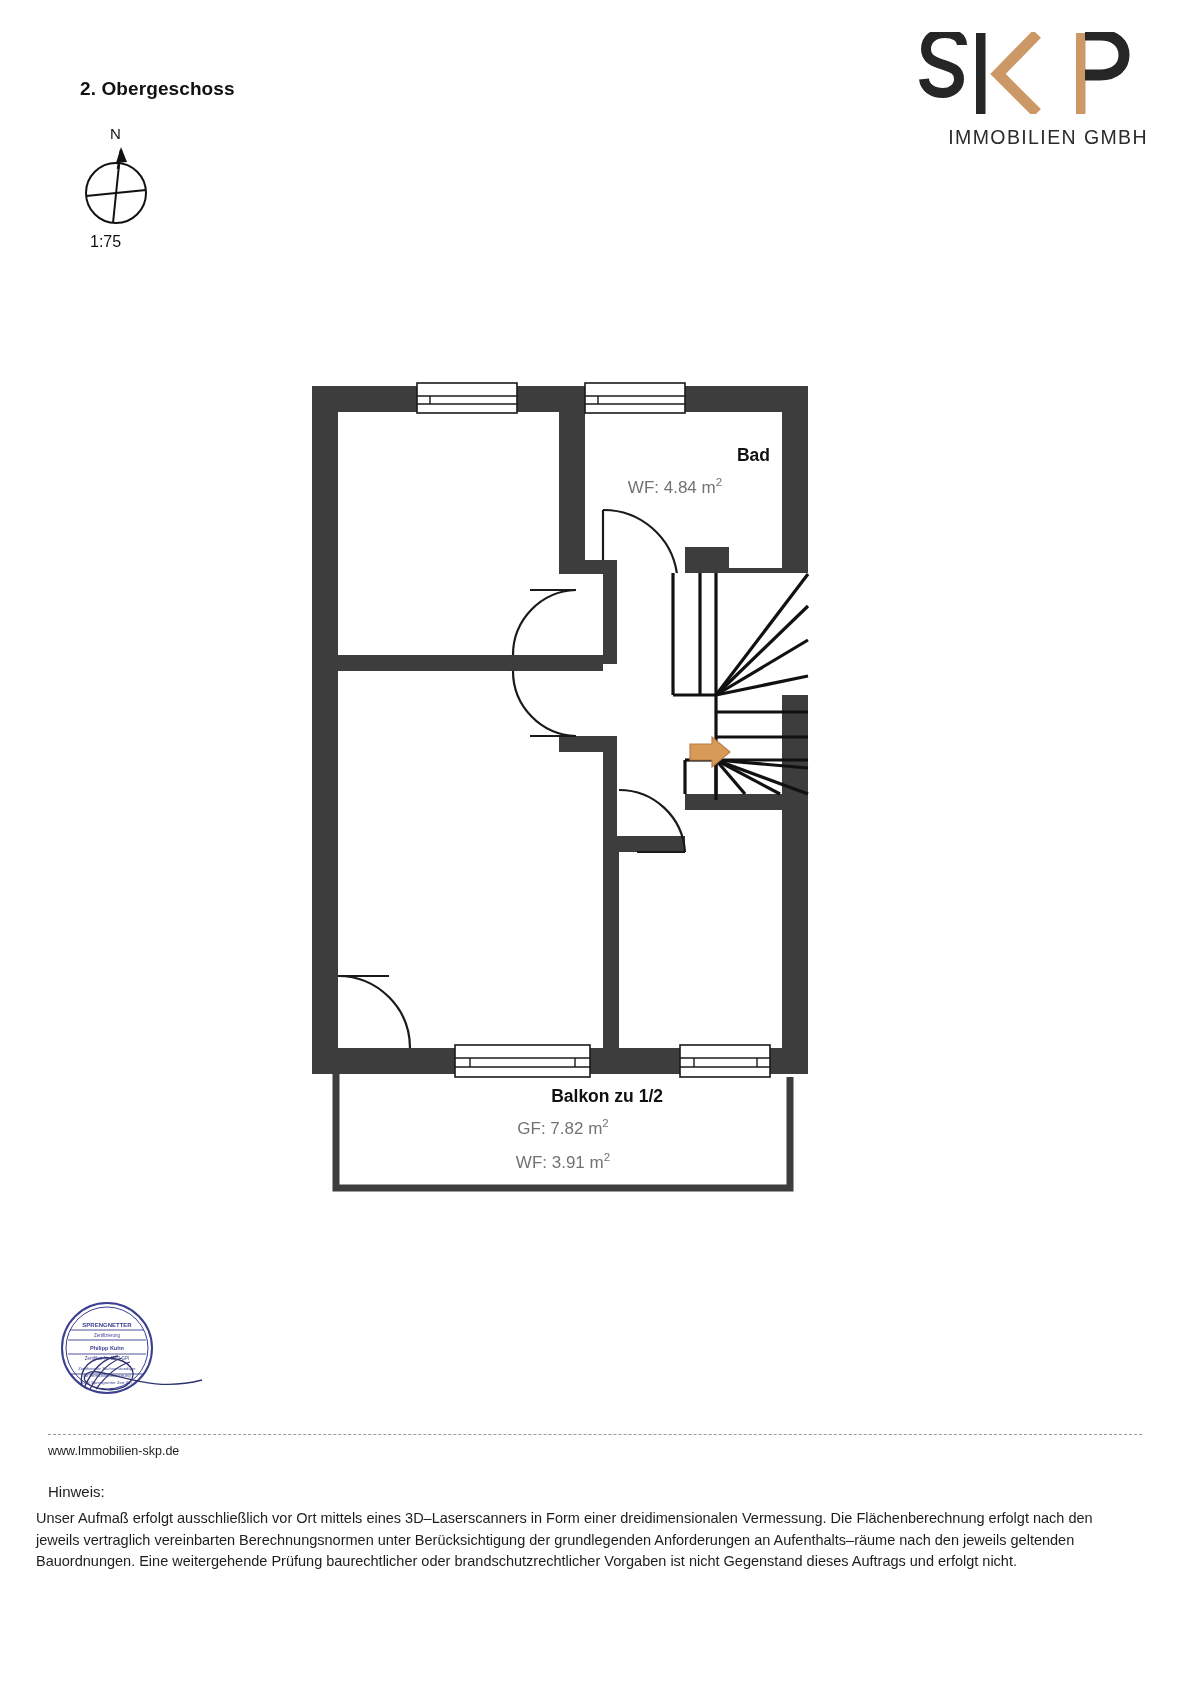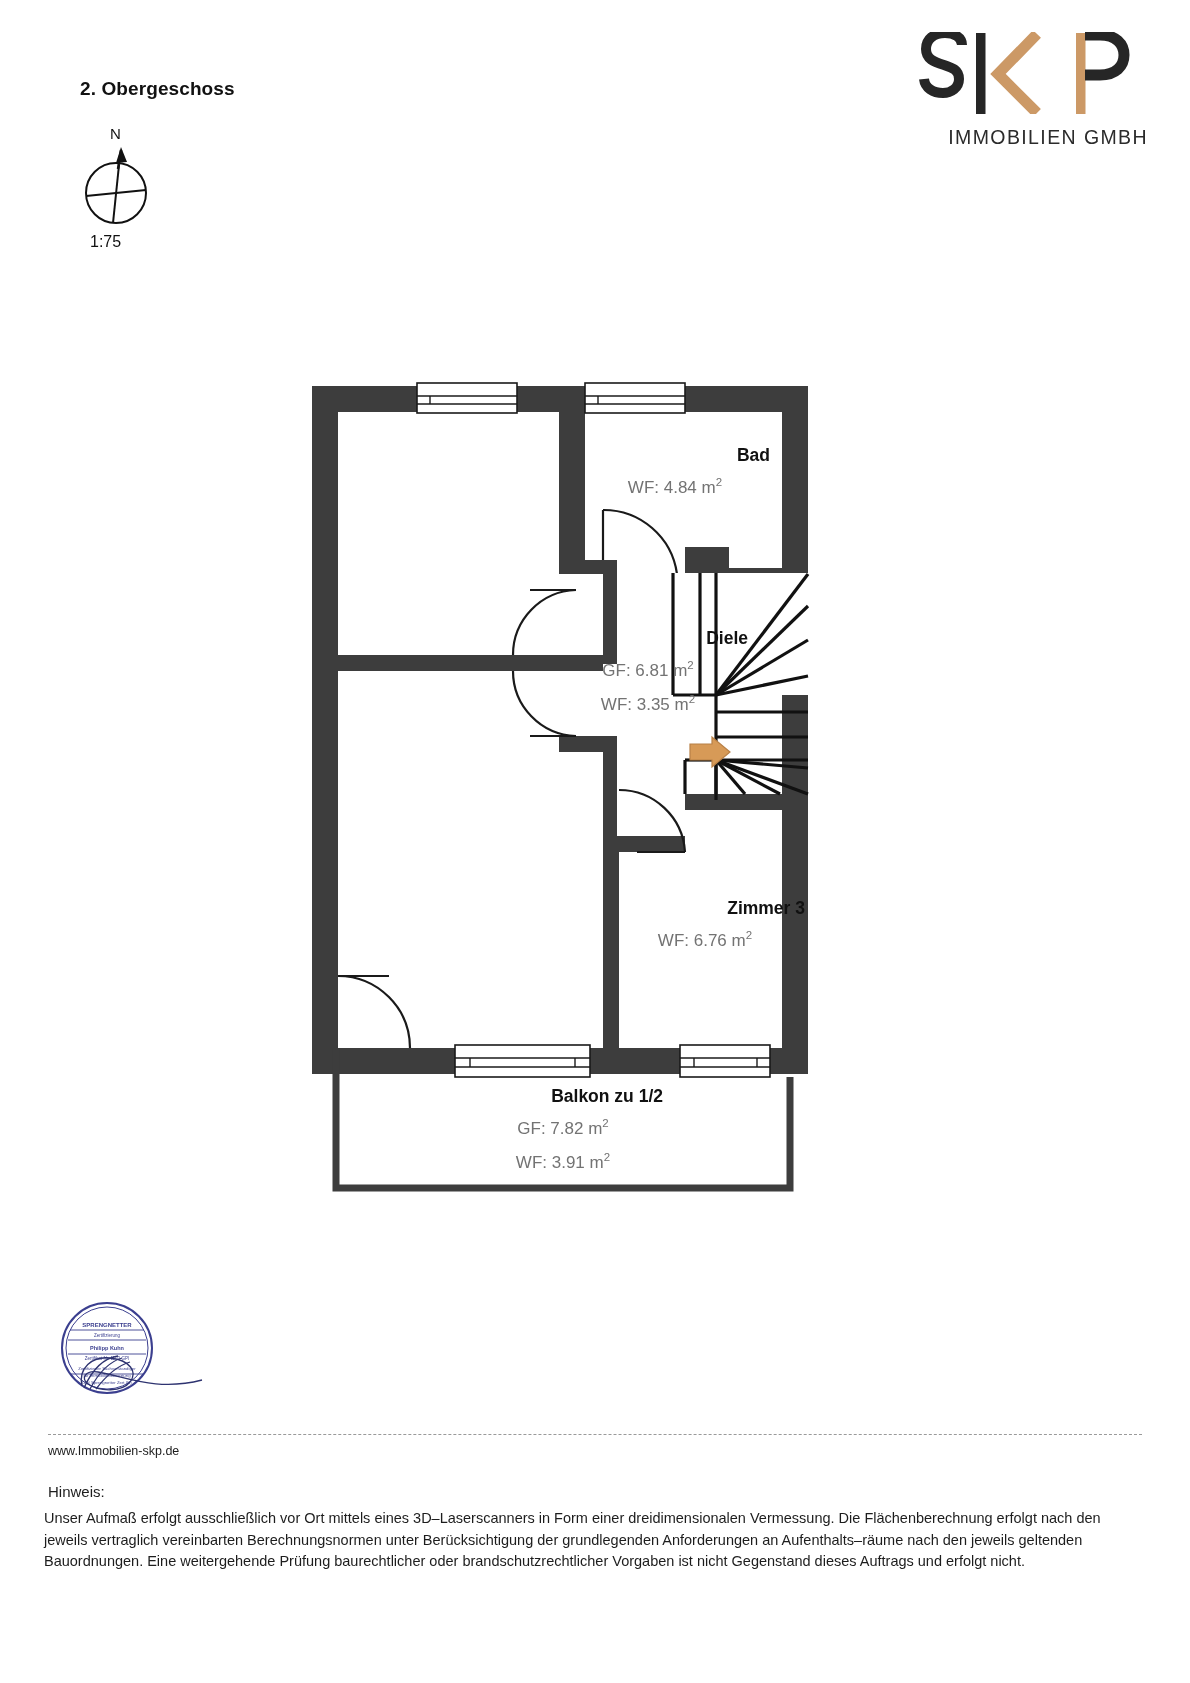--- a/index.html
+++ b/index.html
@@ -111,21 +111,21 @@
   }
   .note-title {
     position: absolute;
     left: 48px;
     top: 1483px;
     font-size: 15px;
     color: #1d1d1d;
   }
   .note-body {
     position: absolute;
-    left: 44px;
+    left: 36px;
     top: 1508px;
     width: 1096px;
     font-size: 14.5px;
     line-height: 21.5px;
     color: #1d1d1d;
   }
 
   
   .room-label {
     position: absolute;
@@ -306,31 +306,22 @@
     </g>
   </svg>
 
   
 
   <div class="room-label" style="left:580px; top:442px; width:190px;">
     <div class="room-name">Bad</div>
     <div class="room-area">WF: 4.84 m<span class="sup">2</span></div>
   </div>
 
-  <div class="room-label" style="left:548px; top:625px; width:200px;">
-    <div class="room-name">Diele</div>
-    <div class="room-area">GF: 6.81 m<span class="sup">2</span></div>
-    <div class="room-area">WF: 3.35 m<span class="sup">2</span></div>
-  </div>
-
-
-  <div class="room-label" style="left:605px; top:895px; width:200px;">
-    <div class="room-name">Zimmer 3</div>
-    <div class="room-area">WF: 6.76 m<span class="sup">2</span></div>
-  </div>
+
+
 
   <div class="room-label" style="left:463px; top:1083px; width:200px;">
     <div class="room-name">Balkon zu 1/2</div>
     <div class="room-area">GF: 7.82 m<span class="sup">2</span></div>
     <div class="room-area">WF: 3.91 m<span class="sup">2</span></div>
   </div>
 </div>
 
 <div class="stamp">
   <svg width="230" height="130" viewBox="0 0 230 130">

